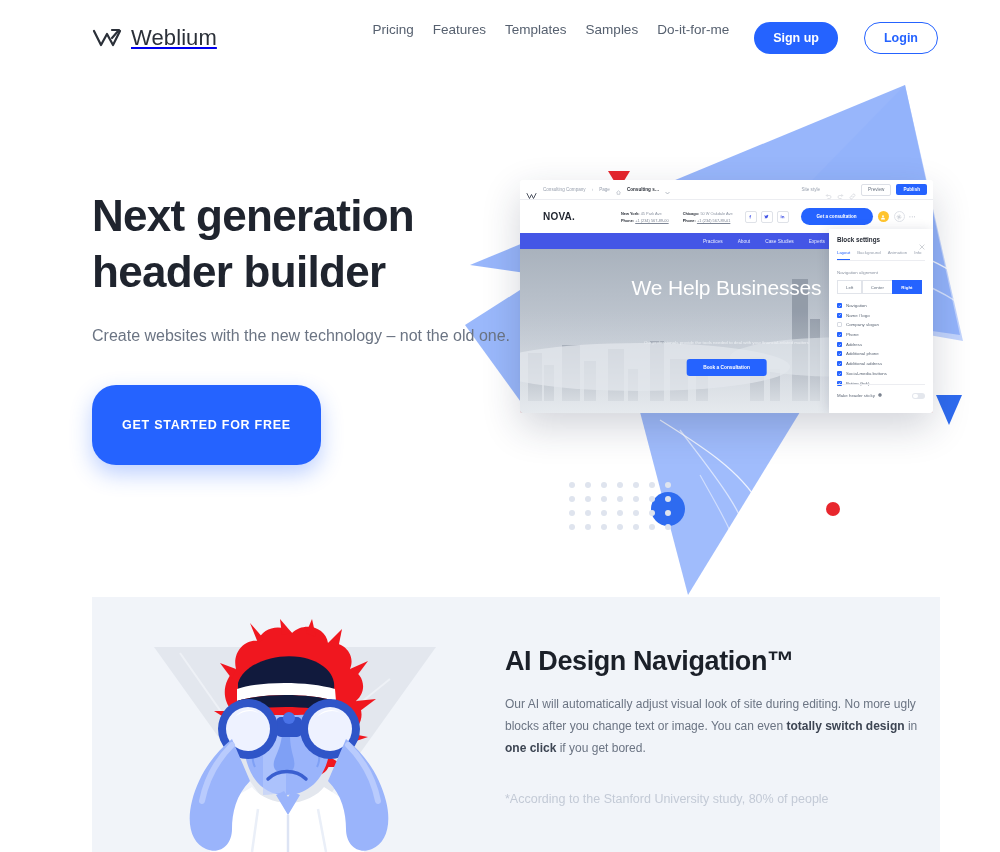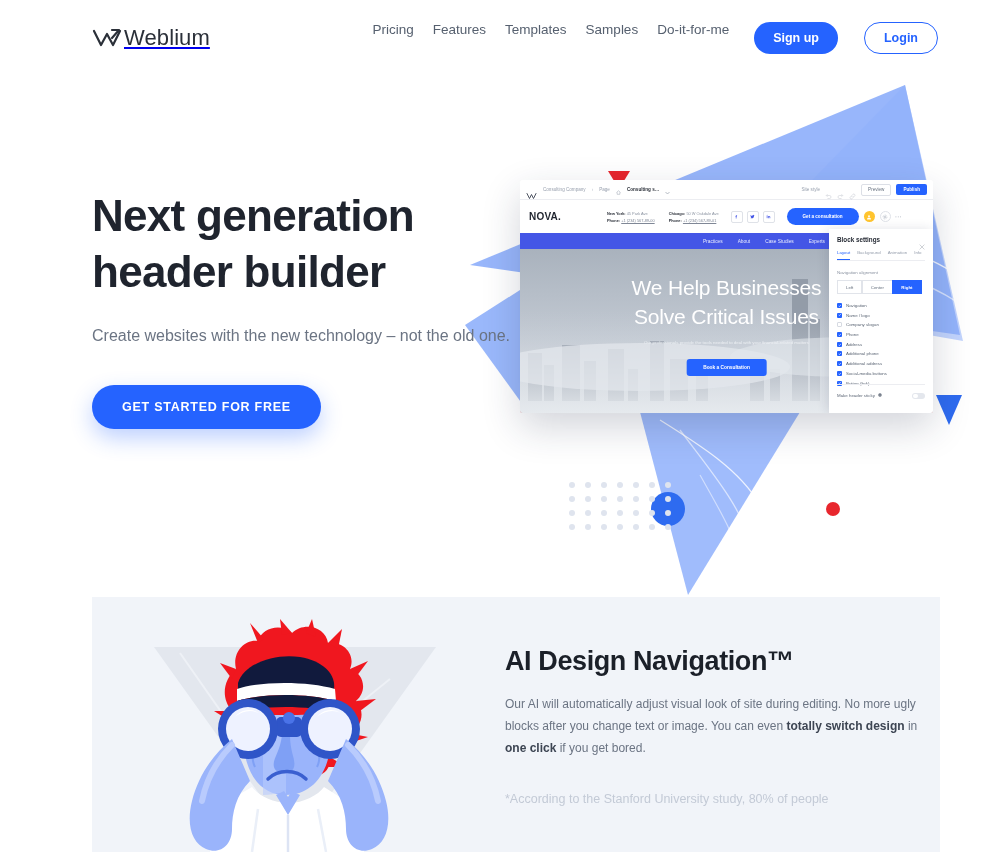--- a/index.html
+++ b/index.html
@@ -10,21 +10,21 @@
     font-family: "Liberation Sans", sans-serif;
     overflow: hidden;
   }
   .page { position: relative; width: 1000px; height: 852px; background:#fff; }
 
   
   .site-header {
     position: absolute; top: 0; left: 0; width: 1000px; height: 75px;
     display: flex; align-items: center; background: #fff; z-index: 60;
   }
-  .brand { display: flex; align-items: center; gap: 2px; margin-left: 92px; }
+  .brand { display: flex; align-items: center; gap: 9px; margin-left: 92px; }
   .brand-mark { width: 30px; height: 22px; display:block; }
   .brand-name { font-size: 22px; font-weight: 400; color: #2b3039; letter-spacing: .1px; }
 
   .nav { margin-left: auto; margin-right: 62px; display: flex; align-items: flex-start; gap: 19px; }
   .nav-link { font-size: 13.5px; color: #56606f; text-decoration: none; white-space: nowrap; }
   .btn-signup {
     background: #2563ff; color: #fff; font-size: 12.5px; font-weight: 600;
     border: none; border-radius: 20px; padding: 9px 19px; cursor: pointer;
     margin-left: 6px; white-space: nowrap;
   }
@@ -38,21 +38,21 @@
   .hero { position: absolute; top: 75px; left: 0; width: 1000px; height: 520px; }
   .hero-copy { position: absolute; left: 92px; top: 113px; width: 430px; z-index: 20; }
   .hero-title {
     font-size: 44px; line-height: 56px; font-weight: 700; color: #1f242e;
     letter-spacing: -0.7px;
   }
   .hero-sub { margin-top: 25px; font-size: 16px; color: #6b7483; line-height: 22px; }
   .btn-cta {
     margin-top: 38px; background: #2563ff; color: #fff; font-size: 12.5px;
     font-weight: 700; letter-spacing: .75px; border: none; border-radius: 24px;
-    padding: 15px 30px; cursor: pointer;
+    padding: 33px 30px; cursor: pointer;
     box-shadow: 0 9px 22px rgba(37,99,255,.30);
   }
 
   
   .deco { position: absolute; inset: 0; overflow: hidden; }
   .deco svg { position:absolute; top:0; left:0; }
 
   
   .editor {
     position: absolute; left: 520px; top: 105px; width: 413px; height: 233px;
@@ -73,21 +73,21 @@
   .ed-btn-o {
     font-size: 4.6px; color: #66707e; border: .6px solid #dcdfe6;
     border-radius: 2px; padding: 2.5px 6px; background:#fff;
   }
   .ed-btn-p {
     font-size: 4.6px; color: #fff; background: #2563ff;
     border-radius: 2px; padding: 3px 7px; font-weight:600;
   }
 
   .ed-sitehead { height: 33px; display: flex; align-items: center; padding: 0 9px; background:#fff; }
-  .ed-brand { font-size: 10px; font-weight: 700; color: #1f242e; letter-spacing: .2px; }
+  .ed-brand { font-size: 10px; font-weight: 700; color: #1f242e; letter-spacing: .2px; margin-left: 14px;}
   .ed-contacts { margin-left: 46px; display: flex; gap: 14px; }
   .ed-contact-col { font-size: 3.9px; line-height: 7px; color: #8b93a1; white-space: nowrap;}
   .ed-contact-col b { color: #2b3039; }
   .ed-contact-col u { color:#7f8796; }
   .ed-social { margin-left: 12px; display: flex; gap: 4px; }
   .ed-soc {
     width: 12px; height: 12px; border: .6px solid #dfe2e8; border-radius: 2px;
     display:flex; align-items:center; justify-content:center;
   }
   .ed-cons {
@@ -438,21 +438,20 @@
             <rect x="350" y="118" width="18" height="34"></rect>
               <rect x="374" y="104" width="14" height="48"></rect>
             <rect x="392" y="122" width="12" height="30"></rect>
           </g>
           <rect y="62" width="413" height="102" fill="url(#fog)"></rect>
           <ellipse cx="120" cy="118" rx="150" ry="24" fill="#e3e7ec" opacity=".75"></ellipse>
           <ellipse cx="330" cy="108" rx="120" ry="20" fill="#e3e7ec" opacity=".6"></ellipse>
         </svg>
         <div class="ed-hero-txt">
           <span>We Help Businesses</span><br>
-          <span>Solve Critical Issues</span>
         </div>
         <div class="ed-hero-sub">Our professionals provide the tools needed to deal with your financial-related matters</div>
         <div class="ed-hero-btn">Book a Consultation</div>
       </div>
 
       <aside class="panel">
         <div class="panel-title">Block settings</div>
         <span class="panel-close">
           <svg width="6" height="6" viewBox="0 0 10 10">
               <path d="M1 1 L9 9 M9 1 L1 9" stroke="#5c6675" stroke-width="1.1"></path>

